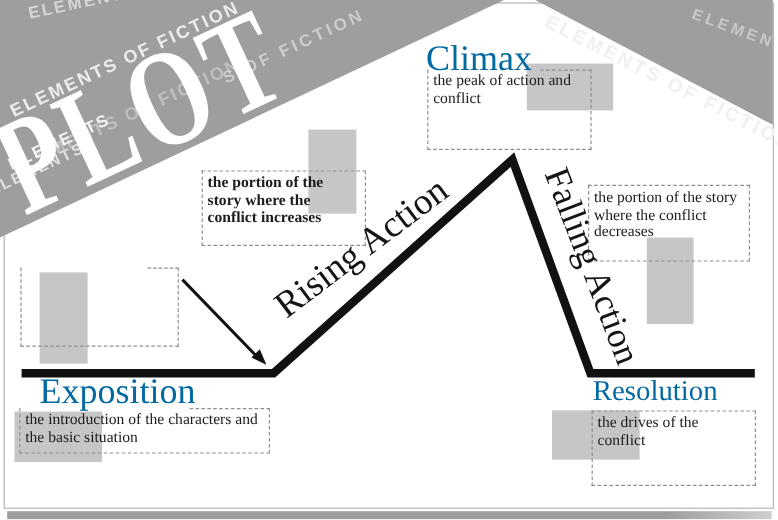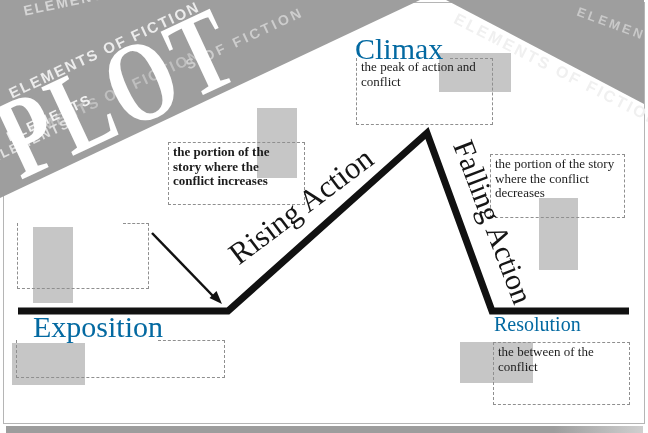--- a/index.html
+++ b/index.html
@@ -71,34 +71,35 @@
   <div class="dbox" style="left:490px;top:154px;width:133px;height:62px;">
     <div class="desc" style="width:126px;">the portion of the story where the conflict decreases</div>
   </div>
 
   <div class="dbox noTop" style="left:17px;top:223px;width:130px;height:65px;">
     <span class="boxTop" style="width:26px;"></span>
   </div>
 
   <div class="dbox noTop" style="left:16px;top:340px;width:207px;height:37px;">
     <span class="boxTop" style="width:67px;"></span>
+    <div class="desc" style="width:202px;">the introduction of the characters and the basic situation</div>
   </div>
 
   <div class="dbox" style="left:493px;top:342px;width:135px;height:61px;">
-    <div class="desc" style="width:102px;">the between of the conflict</div>
+    <div class="desc" style="width:102px;">the drives of the conflict</div>
   </div>
 
   <svg class="lines" width="648" height="433">
     <polyline points="18,311 228,311 427,133 492,311 629,311" fill="none" stroke="#111111" stroke-width="7"></polyline>
     <line x1="152" y1="233" x2="213" y2="296" stroke="#111111" stroke-width="2.5"></line>
     <polygon points="222,304 209.5,298 216.5,291" fill="#111111"></polygon>
   </svg>
 
   <div class="heading" style="left:355px;top:34px;font-size:30px;">Climax</div>
   <div class="heading" style="left:17px;top:312px;font-size:30px;margin-left:16px;">Exposition</div>
-  <div class="heading" style="left:494px;top:314px;font-size:20px;">Resolution</div>
+  <div class="heading" style="left:494px;top:314px;font-size:24px;">Resolution</div>
 
   <div class="rotlabel" style="left:223px;top:245px;font-size:31px;transform:rotate(-37deg);">Rising Action</div>
   <div class="rotlabel" style="left:476px;top:136px;font-size:30px;transform:rotate(69deg);">Falling Action</div>
 
   <div class="shadow-bar"></div>
 
 </div>
 
 </body></html>

